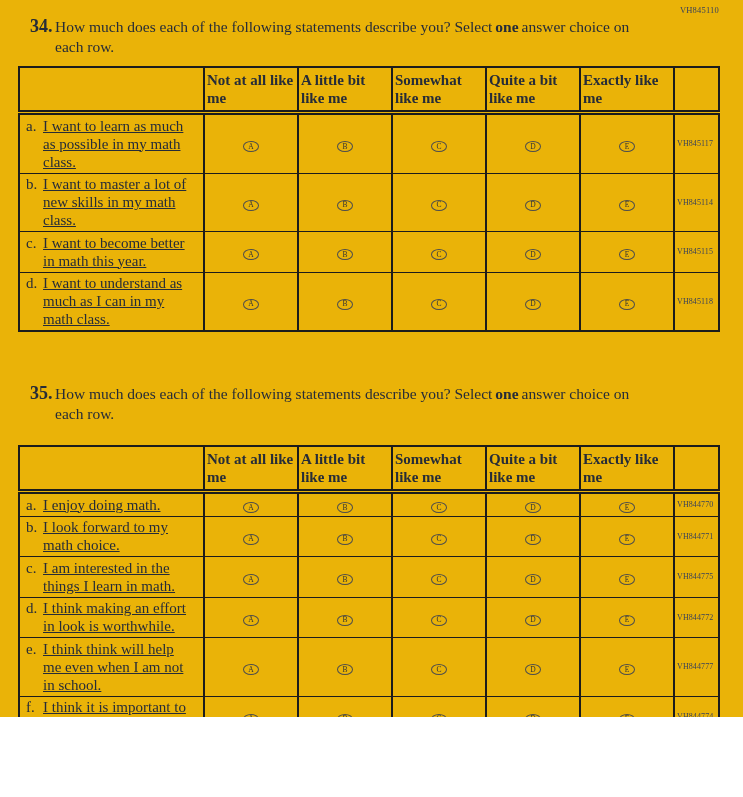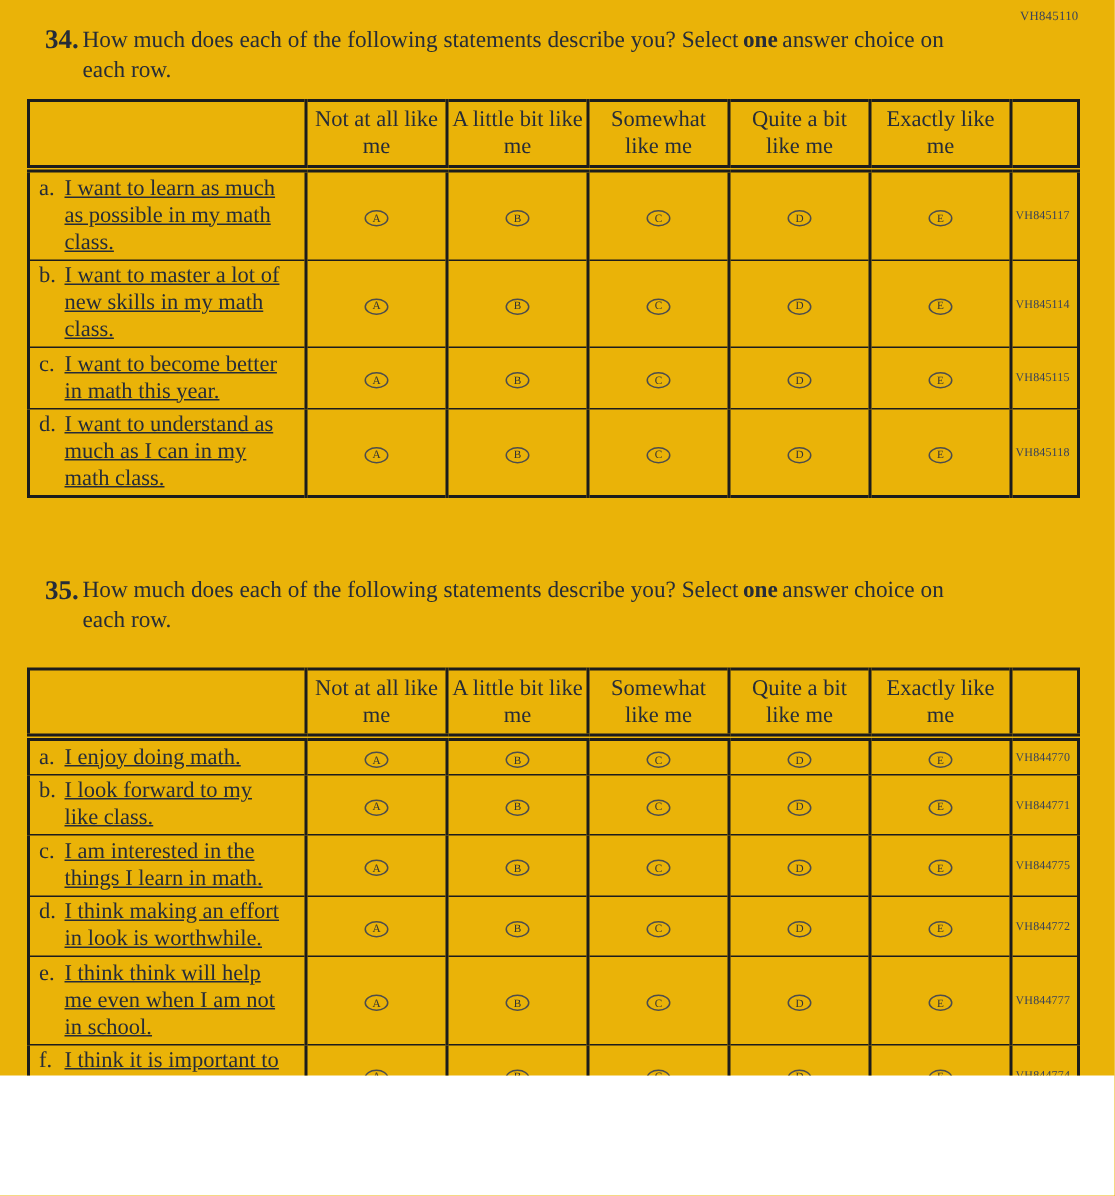--- a/index.html
+++ b/index.html
@@ -52,22 +52,22 @@
 
   table.grid th, table.grid td {
     border-left: 2px solid #1c1c1c;
     border-right: 2px solid #1c1c1c;
     border-top: 1.5px solid #1c1c1c;
     border-bottom: 1.5px solid #1c1c1c;
     overflow: hidden;
   }
   table.grid th {
     font-size: 15px;
-    font-weight: normal;
-    text-align: center;
+    font-weight: bold;
+    text-align: left;
     vertical-align: middle;
     line-height: 18px;
     padding: 3px 2px;
     height: 36px;
     border-bottom: 5px double #1c1c1c;
   }
   td.stmt-cell {
     padding: 1.5px 4px 2px 6px;
     font-size: 15px;
     line-height: 18px;
@@ -234,21 +234,21 @@
         <td class="opt-cell"><span class="bubble">B</span></td>
         <td class="opt-cell"><span class="bubble">C</span></td>
         <td class="opt-cell"><span class="bubble">D</span></td>
         <td class="opt-cell"><span class="bubble">E</span></td>
         <td class="code-cell">VH844770</td>
       </tr>
       <tr>
         <td class="stmt-cell">
           <div class="stmt">
                 <span class="stmt-letter">b.</span>
-                <span class="stmt-text">I look forward to my like class.</span>
+                <span class="stmt-text">I look forward to my math choice.</span>
               </div>
         </td>
         <td class="opt-cell"><span class="bubble">A</span></td>
         <td class="opt-cell"><span class="bubble">B</span></td>
         <td class="opt-cell"><span class="bubble">C</span></td>
         <td class="opt-cell"><span class="bubble">D</span></td>
         <td class="opt-cell"><span class="bubble">E</span></td>
         <td class="code-cell">VH844771</td>
       </tr>
       <tr>

